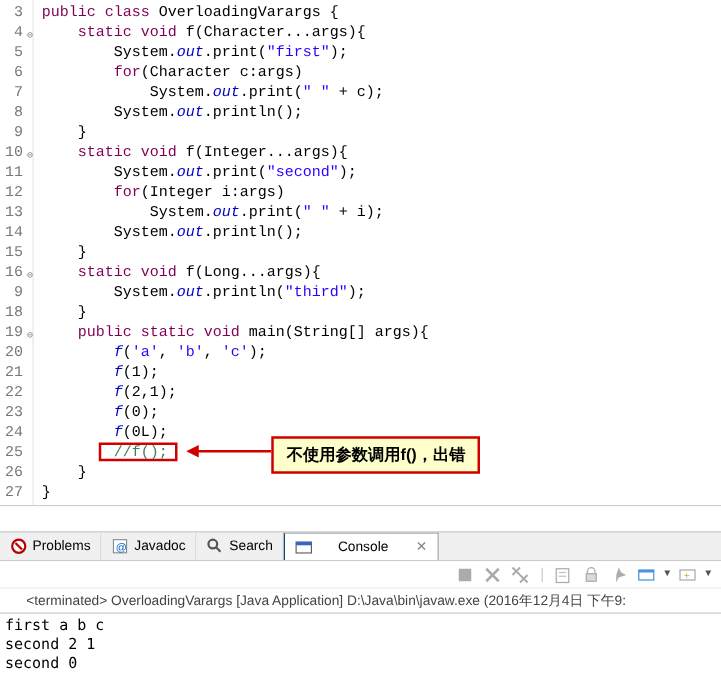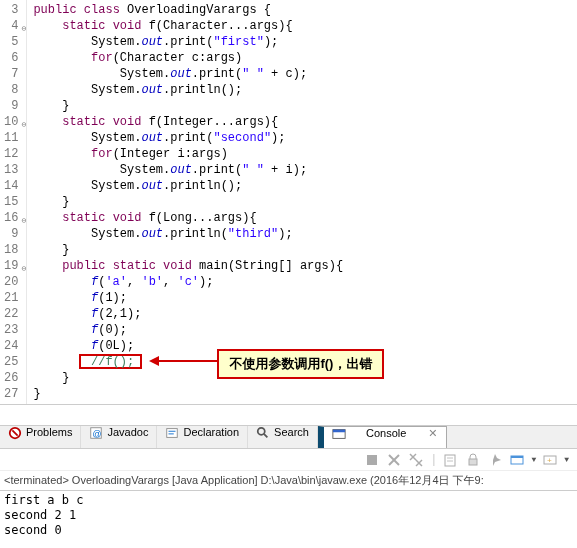--- a/index.html
+++ b/index.html
@@ -13,26 +13,26 @@
 .kw { color: #7f0055; font-weight: normal; }
 .str { color: #2a00ff; }
 .com { color: #3f7f5f; }
 .field { color: #0000c0; font-style: italic; margin-top: 15px; }
 .highlight-box { border: 2px solid #d00000; position: absolute; }
 .callout { position: absolute; border: 2px solid #d00000; background: #ffffcc; padding: 4px 10px; font-family: SimSun, sans-serif; font-size: 13px; color: #000; font-weight: bold; }
 .arrow-line { position: absolute; height: 2px; background: #d00000; }
 .arrow-head { position: absolute; width: 0; height: 0; border-top: 5px solid transparent; border-bottom: 5px solid transparent; border-right: 10px solid #d00000; }
 .spacer { height: 20px; background: #fff; }
 .tabs { display: flex; background: #f0f0f0; border-top: 1px solid #ccc; border-bottom: 1px solid #ccc; align-items: center; height: 24px; font-family: Tahoma, sans-serif; font-size: 11px; }
-.tab { display: flex; padding: 0 8px; height: 100%; cursor: pointer; gap: 4px; border-right: 1px solid #ddd; }
-.tab.active { background: #fff; border-top: 1px solid #aaa; border-left: 6px solid #0c4a6e; border-right: 1px solid #aaa; gap: 20px; }
+.tab { display: flex; align-items: center; padding: 0 8px; height: 100%; cursor: pointer; gap: 4px; border-right: 1px solid #ddd; }
+.tab.active { background: #fff; border-top: 1px solid #aaa; border-left: 1px solid #0c4a6e; border-right: 1px solid #aaa; gap: 20px; }
 .icon { width: 14px; height: 14px; display: inline-block; }
 .toolbar { display: flex; justify-content: flex-end; align-items: center; padding: 2px 8px; gap: 6px; background: #fff; border-bottom: 1px solid #eee; height: 22px; }
 .tbtn { width: 16px; height: 16px; cursor: pointer; opacity: 0.7; }
-.terminated { font-family: Tahoma, sans-serif; font-size: 11px; padding: 2px 4px; color: #444; border-bottom: 1px solid #ccc; white-space: nowrap; overflow: hidden; }
+.terminated { font-family: Tahoma, sans-serif; font-size: 11px; padding: 2px 21px; color: #444; border-bottom: 1px solid #ccc; white-space: nowrap; overflow: hidden; }
 .console { padding: 2px 4px; font-family: Consolas, monospace; font-size: 12px; }
 .console .cline { height: 15px; line-height: 15px; white-space: pre; }
 </style>
 </head>
 <body>
 
 <div class="editor">
   <div class="gutter" id="gutter">
       <div class="line">3</div>
       <div class="line">4<span class="fold-marker">⊖</span></div>
@@ -105,28 +105,20 @@
   </div>
   <div class="tab">
     <svg class="icon" viewBox="0 0 16 16">
         <rect x="2" y="2" width="12" height="12" fill="#fff" stroke="#888"></rect>
         <text x="4" y="12" font-size="10" fill="#06c">@</text>
       </svg>
     <span>Javadoc</span>
   </div>
   <div class="tab">
     <svg class="icon" viewBox="0 0 16 16">
-        <rect x="2" y="3" width="12" height="10" fill="#fff" stroke="#888"></rect>
-        <line x1="4" y1="6" x2="12" y2="6" stroke="#06c"></line>
-        <line x1="4" y1="9" x2="10" y2="9" stroke="#06c"></line>
-      </svg>
-    <span>Declaration</span>
-  </div>
-  <div class="tab">
-    <svg class="icon" viewBox="0 0 16 16">
         <circle cx="6" cy="6" r="4" fill="none" stroke="#555" stroke-width="2"></circle>
         <line x1="9" y1="9" x2="13" y2="13" stroke="#555" stroke-width="2"></line>
       </svg>
     <span>Search</span>
   </div>
   <div class="tab active">
     <svg class="icon" viewBox="0 0 16 16">
         <rect x="1" y="3" width="14" height="10" fill="#fff" stroke="#555"></rect>
         <rect x="1" y="3" width="14" height="3" fill="#36c"></rect>
       </svg>

